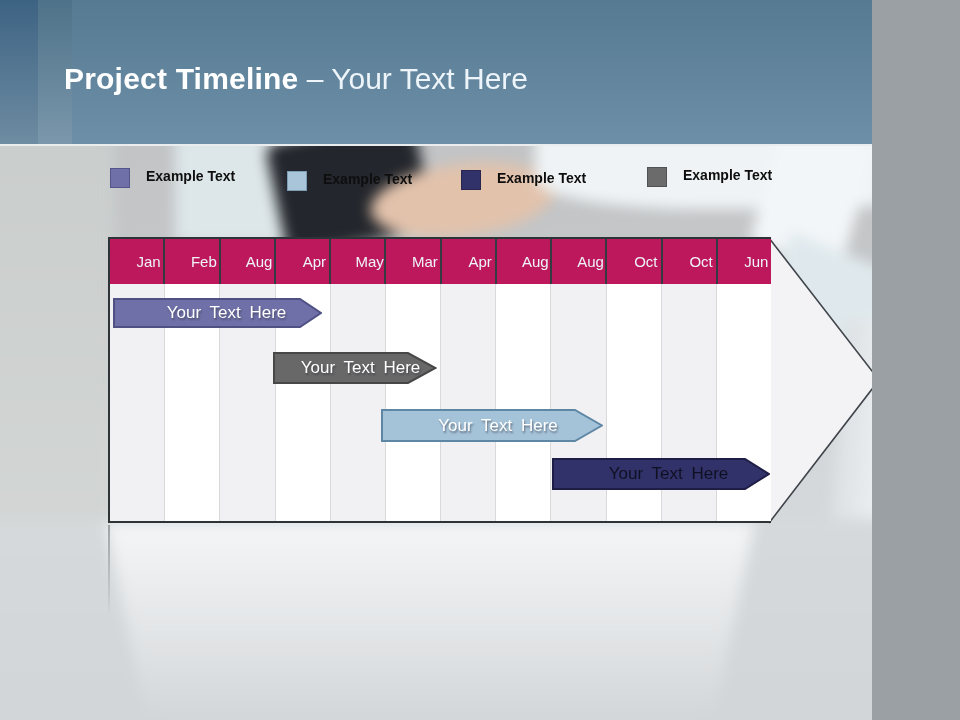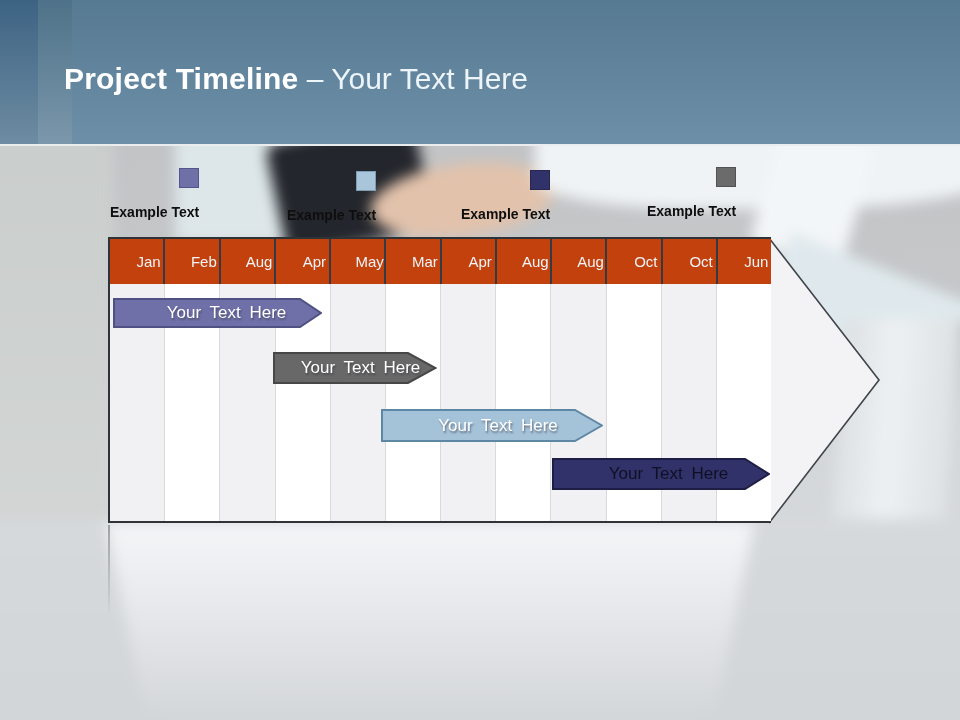--- a/index.html
+++ b/index.html
@@ -1,17 +1,17 @@
 <!DOCTYPE html>
 <html><head>
 <meta charset="utf-8">
 <style>
   html,body{margin:0;padding:0;background:#9aa0a4;}
   .slide{
-    position:relative;width:960px;height:720px;overflow:hidden;
+    position:relative;width:872px;height:720px;overflow:hidden;
     font-family:"Liberation Sans",sans-serif;
     background:linear-gradient(180deg,#bfc1c3 0%,#c6c8ca 46%,#d4d7d9 58%,#d8dbdd 100%);
   }
 
   
   .header{position:absolute;left:0;top:0;width:960px;height:144px;
     background:linear-gradient(180deg,#567a92 0%,#6d90a8 100%);}
   .hband1{position:absolute;left:0;top:0;width:38px;height:144px;
     background:linear-gradient(180deg,#3d6383 0%,#6e8ca2 100%);}
   .hband2{position:absolute;left:38px;top:0;width:34px;height:144px;
@@ -36,34 +36,34 @@
   .ph-stripe{left:855px;top:200px;width:115px;height:430px;transform:skewX(-4deg);
     background:linear-gradient(90deg,#dce0e3,#eef1f3 45%,#dde1e4);}
   .ph-floor{left:0;top:400px;width:1010px;height:230px;background:linear-gradient(180deg,#d6d9db,#d2d5d7);}
   .ph-reflection{left:110px;top:404px;width:690px;height:200px;
     background:linear-gradient(180deg,rgba(245,247,249,.95),rgba(222,225,227,0));
     clip-path:polygon(3% 0,97% 0,91% 100%,9% 100%);}
   .chart-shadow-line{position:absolute;left:108px;top:525px;width:2px;height:92px;z-index:3;
     background:linear-gradient(180deg,rgba(85,90,95,.5),rgba(85,90,95,0));}
 
   
-  .legend-item{position:absolute;display:flex;align-items:flex-end;gap:16px;z-index:5;flex-direction:column;}
+  .legend-item{position:absolute;display:flex;align-items:flex-start;gap:16px;z-index:5;}
   .swatch{width:20px;height:20px;box-sizing:border-box;}
   .sw1{background:#6F70A8;border:1px solid #54558a;}
   .sw2{background:#A8C5DA;border:1px solid #7d9cb5;}
   .sw3{background:#32326A;border:1px solid #26264f;}
   .sw4{background:#6B6B6B;border:1px solid #525252;}
   .legend-label{font-size:14px;font-weight:bold;color:#0e0e0e;white-space:nowrap;}
 
   
   .chart{position:absolute;left:108px;top:237px;width:663px;height:286px;z-index:5;
     box-sizing:border-box;border:2px solid #2e3338;border-right:none;
     display:flex;flex-direction:column;background:#ffffff;}
   .month-row{display:flex;height:45px;flex:0 0 45px;}
-  .month-cell{flex:1;background:#c2410c;border-right:2px solid #343a40;
+  .month-cell{flex:1;background:#be185d;border-right:2px solid #343a40;
     display:flex;align-items:center;justify-content:center;
     color:#eef4f8;font-size:15px;padding-left:24px;}
   .month-cell:last-child{border-right:none;}
   .grid-body{display:flex;flex:1;}
   .gcol{flex:1;border-right:1px solid #d9d9db;}
   .gcol:last-child{border-right:none;}
   .gcol.odd{background:#f1f1f3;}
   .gcol.even{background:#ffffff;}
   .arrow-tip{position:absolute;left:769px;top:236px;width:114px;height:289px;z-index:4;}
 

